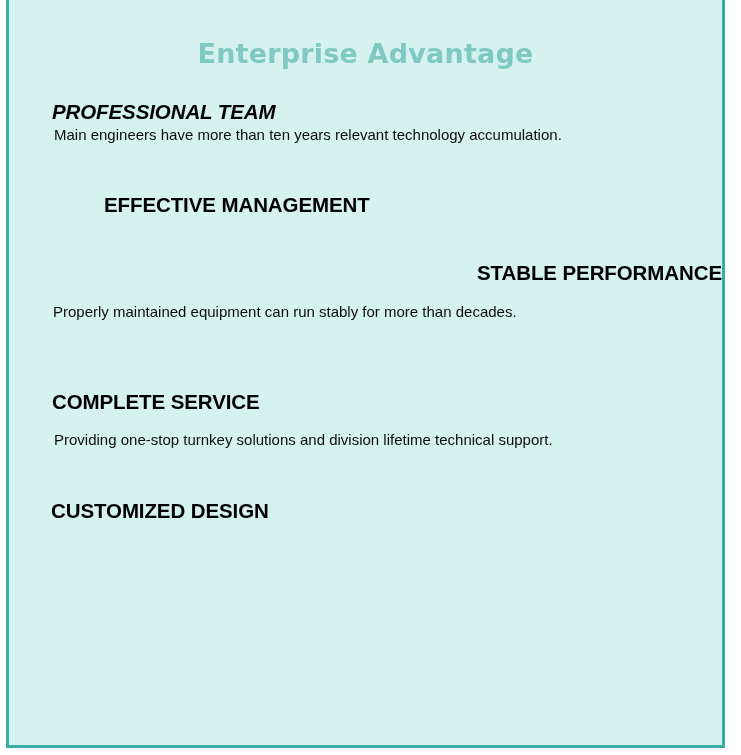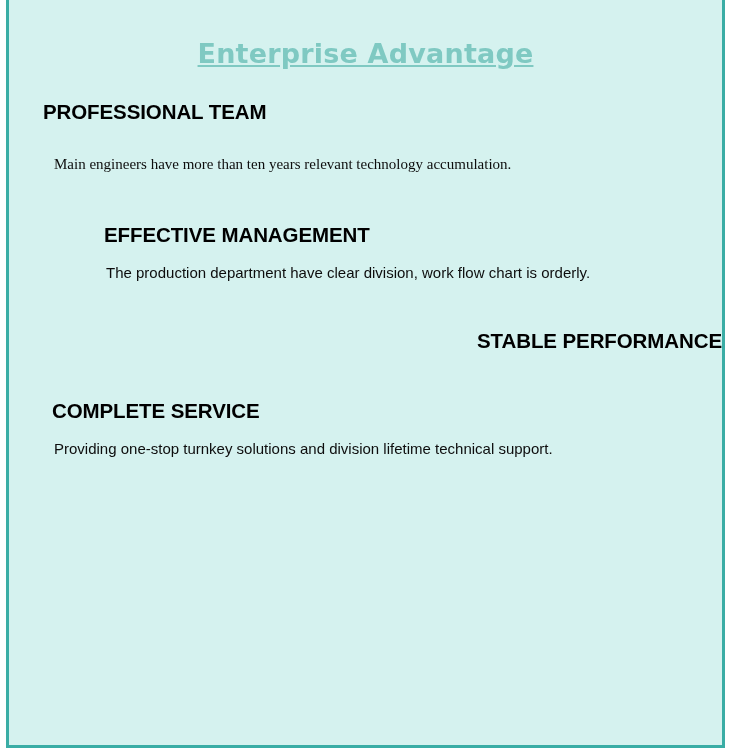--- a/index.html
+++ b/index.html
@@ -32,21 +32,20 @@
   .panel-title {
     text-align: center;
     color: #7fc9c2;
     font-size: 27px;
     font-weight: bold;
     letter-spacing: 0.2px;
     margin: 0;
     padding-top: 39px;
     line-height: 1.1;
     font-family: "DejaVu Sans", sans-serif;
-    text-decoration: underline;
   }
 
   .sections {
     margin: 0;
     padding: 0;
     list-style: none;
   }
 
   .section {
     position: relative;
@@ -66,33 +65,33 @@
     margin: 0;
     font-size: 15px;
     color: #0d0d0d;
     line-height: 1.55;
     font-family: "Liberation Sans", sans-serif;
   }
 
   
 
   #sec-0              { padding-top: 31px; }
-  #sec-0 .section-heading { margin-left: 34px; }
-  #sec-0 .section-body    { margin-left: 45px; margin-top: 30px; width: 615px; font-family: Liberation Serif, serif; }
+  #sec-0 .section-heading { margin-left: 43px; font-style: italic; }
+  #sec-0 .section-body    { margin-left: 45px; margin-top: 0; width: 615px; }
 
   #sec-1              { padding-top: 46px; margin-left: 46px; }
   #sec-1 .section-heading { margin-left: 49px; }
   #sec-1 .section-body    { margin-left: 51px; margin-top: 15px; width: 610px; }
 
   #sec-2              { padding-top: 45px; }
   #sec-2 .section-heading { margin-left: 42px; text-align: right; }
   #sec-2 .section-body    { margin-left: 44px; margin-top: 15px; width: 615px; }
 
   #sec-3              { padding-top: 46px; }
-  #sec-3 .section-heading { margin-left: 43px; }
+  #sec-3 .section-heading { margin-left: 43px; margin-top: 21px; }
   #sec-3 .section-body    { margin-left: 45px; margin-top: 15px; width: 595px;
                             text-align: justify; }
 
   #sec-4              { padding-top: 47px; }
   #sec-4 .section-heading { margin-left: 42px; }
   #sec-4 .section-body    { margin-left: 44px; margin-top: 15px; width: 596px;
                             text-align: justify; }
 </style>
 </head>
 <body>
@@ -103,29 +102,30 @@
 
   <div class="sections">
 
     <div class="section" id="sec-0">
       <h2 class="section-heading">PROFESSIONAL TEAM</h2>
       <p class="section-body">Main engineers have more than ten years relevant technology accumulation.</p>
     </div>
 
     <div class="section" id="sec-1">
       <h2 class="section-heading">EFFECTIVE MANAGEMENT</h2>
-      <p class="section-body">The production department have clear division, work flow chart is orderly.</p>
     </div>
 
     <div class="section" id="sec-2">
       <h2 class="section-heading">STABLE PERFORMANCE</h2>
+      <p class="section-body">Properly maintained equipment can run stably for more than decades.</p>
     </div>
 
     <div class="section" id="sec-3">
       <h2 class="section-heading">COMPLETE SERVICE</h2>
       <p class="section-body">Providing one-stop turnkey solutions and division lifetime technical support.</p>
     </div>
 
     <div class="section" id="sec-4">
+      <h2 class="section-heading">CUSTOMIZED DESIGN</h2>
     </div>
 
   </div>
 </div>
 
 </body></html>

